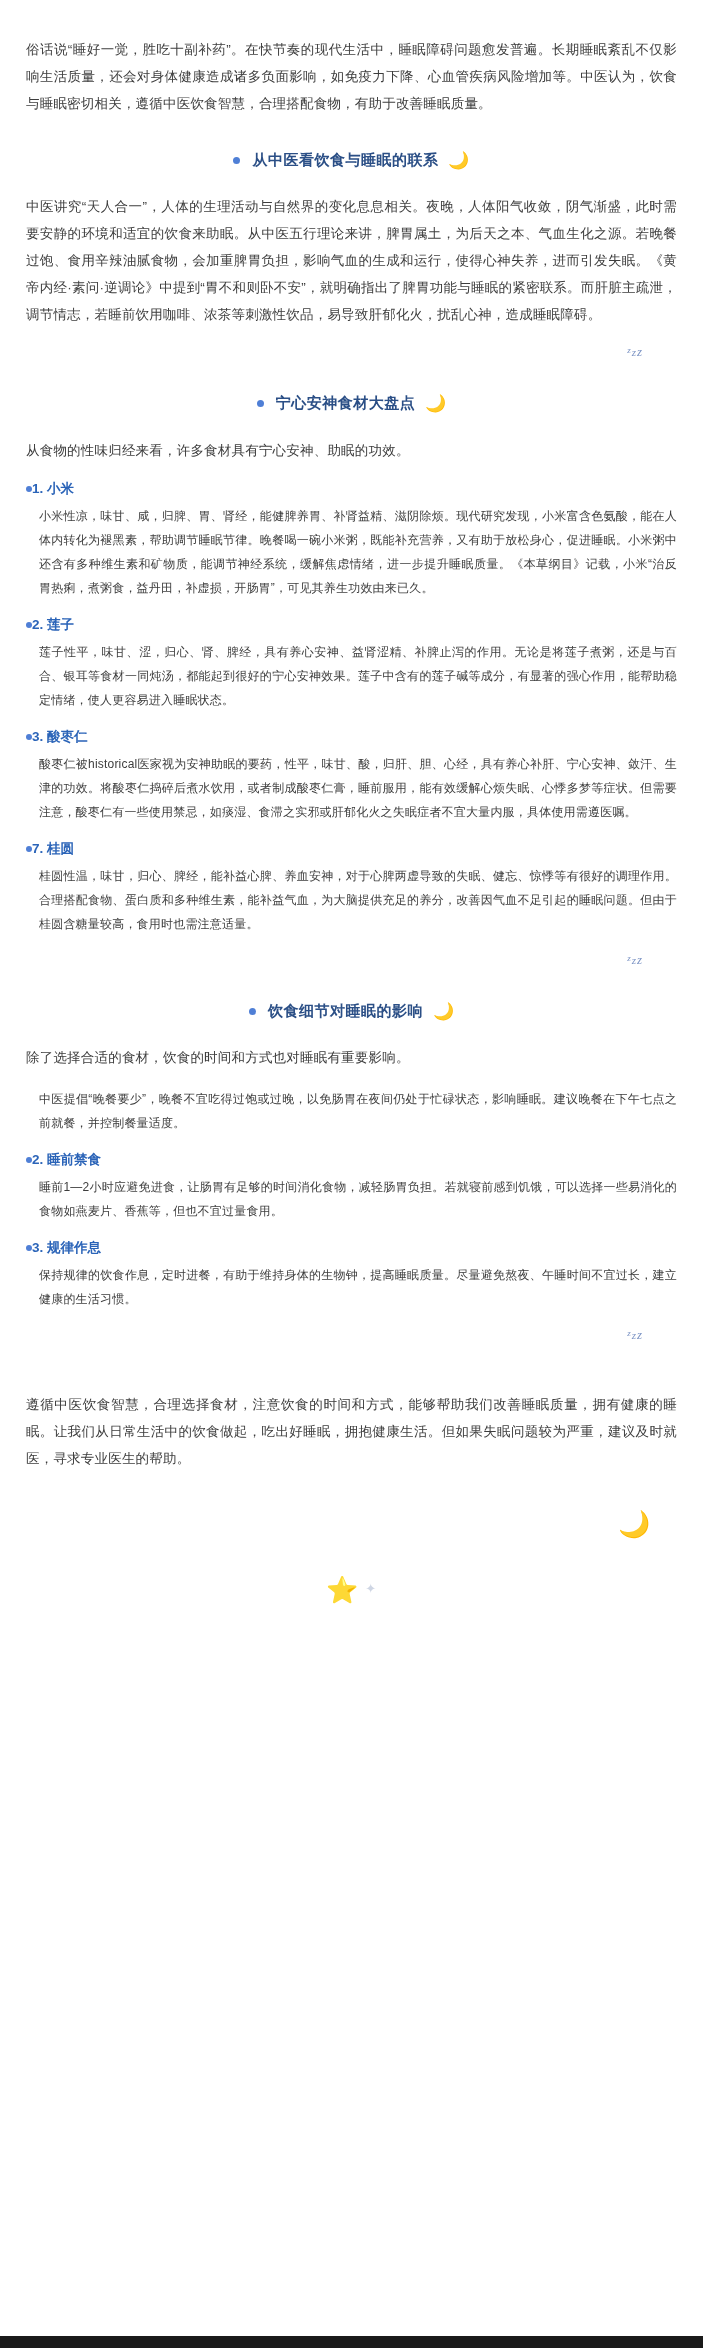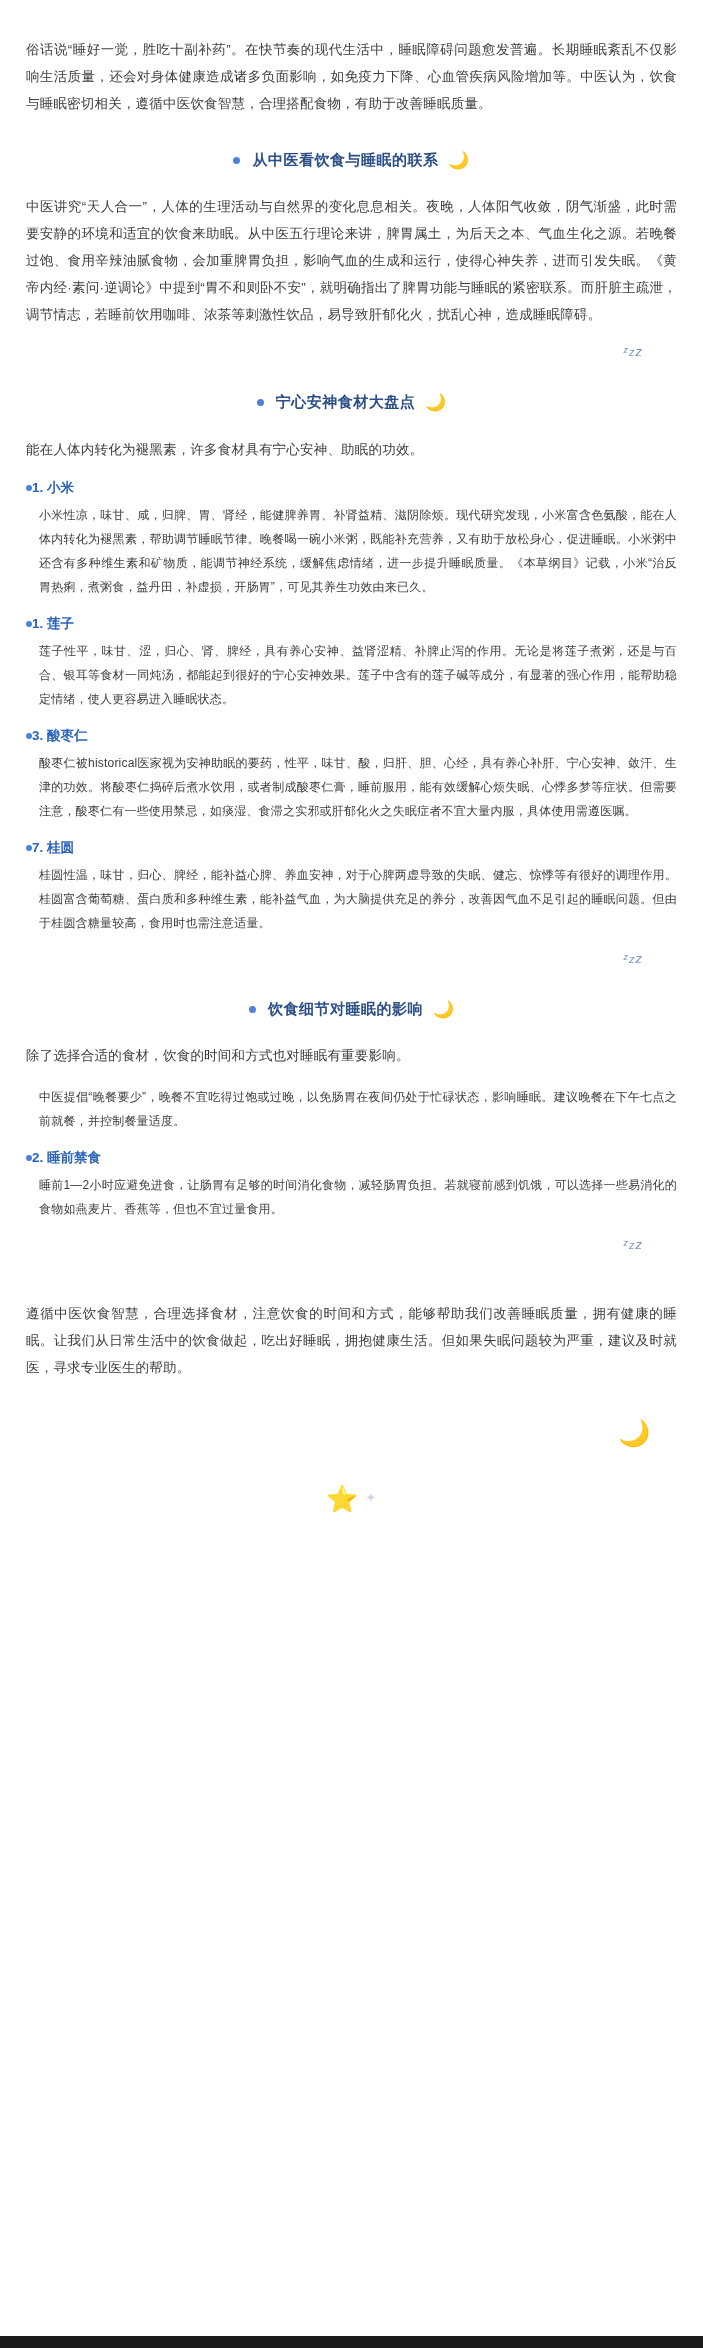--- a/index.html
+++ b/index.html
@@ -93,20 +93,21 @@
     letter-spacing: 0.2px;
   }
   .zzz {
     font-size: 12px;
     color: #7b93c4;
     letter-spacing: 1px;
     text-align: right;
     padding-right: 60px;
     margin-top: 16px;
     font-style: italic;
+    font-family: Liberation Serif, serif;
   }
   .zzz span.z1 { font-size: 9px; vertical-align: 3px; }
   .zzz span.z2 { font-size: 11px; }
   .zzz span.z3 { font-size: 13px; }
   .outro {
     padding: 34px 26px 0 26px;
     font-size: 13.5px;
     line-height: 2.0;
     color: #3d3d3d;
     text-align: justify;
@@ -157,52 +158,52 @@
     <p class="para">中医讲究“天人合一”，人体的生理活动与自然界的变化息息相关。夜晚，人体阳气收敛，阴气渐盛，此时需要安静的环境和适宜的饮食来助眠。从中医五行理论来讲，脾胃属土，为后天之本、气血生化之源。若晚餐过饱、食用辛辣油腻食物，会加重脾胃负担，影响气血的生成和运行，使得心神失养，进而引发失眠。《黄帝内经·素问·逆调论》中提到“胃不和则卧不安”，就明确指出了脾胃功能与睡眠的紧密联系。而肝脏主疏泄，调节情志，若睡前饮用咖啡、浓茶等刺激性饮品，易导致肝郁化火，扰乱心神，造成睡眠障碍。</p>
     <div class="zzz"><span class="z1">z</span><span class="z2">z</span><span class="z3">z</span></div>
   </div>
 
   <div class="section">
     <div class="sec-head">
       <span class="dot"></span>
       <span class="sec-title">宁心安神食材大盘点</span>
       <span class="moon">🌙</span>
     </div>
-    <p class="para">能在人体内转化为褪黑素，许多食材具有宁心安神、助眠的功效。</p>
+    <p class="para">从食物的性味归经来看，许多食材具有宁心安神、助眠的功效。</p>
 
     <div class="item">
       <div class="item-head">
         <span class="bullet"></span>
         <span>1. 小米</span>
       </div>
       <div class="item-body">小米性凉，味甘、咸，归脾、胃、肾经，能健脾养胃、补肾益精、滋阴除烦。现代研究发现，小米富含色氨酸，能在人体内转化为褪黑素，帮助调节睡眠节律。晚餐喝一碗小米粥，既能补充营养，又有助于放松身心，促进睡眠。小米粥中还含有多种维生素和矿物质，能调节神经系统，缓解焦虑情绪，进一步提升睡眠质量。《本草纲目》记载，小米“治反胃热痢，煮粥食，益丹田，补虚损，开肠胃”，可见其养生功效由来已久。</div>
     </div>
 
     <div class="item">
       <div class="item-head">
         <span class="bullet"></span>
-        <span>1. 莲子</span>
+        <span>2. 莲子</span>
       </div>
       <div class="item-body">莲子性平，味甘、涩，归心、肾、脾经，具有养心安神、益肾涩精、补脾止泻的作用。无论是将莲子煮粥，还是与百合、银耳等食材一同炖汤，都能起到很好的宁心安神效果。莲子中含有的莲子碱等成分，有显著的强心作用，能帮助稳定情绪，使人更容易进入睡眠状态。</div>
     </div>
 
     <div class="item">
       <div class="item-head">
         <span class="bullet"></span>
         <span>3. 酸枣仁</span>
       </div>
       <div class="item-body">酸枣仁被historical医家视为安神助眠的要药，性平，味甘、酸，归肝、胆、心经，具有养心补肝、宁心安神、敛汗、生津的功效。将酸枣仁捣碎后煮水饮用，或者制成酸枣仁膏，睡前服用，能有效缓解心烦失眠、心悸多梦等症状。但需要注意，酸枣仁有一些使用禁忌，如痰湿、食滞之实邪或肝郁化火之失眠症者不宜大量内服，具体使用需遵医嘱。</div>
     </div>
 
     <div class="item">
       <div class="item-head">
         <span class="bullet"></span>
         <span>7. 桂圆</span>
       </div>
-      <div class="item-body">桂圆性温，味甘，归心、脾经，能补益心脾、养血安神，对于心脾两虚导致的失眠、健忘、惊悸等有很好的调理作用。桂圆富含葡萄糖、蛋白质和多种维生素，能补益气血，为大脑提供充足的养分，改善因气血不足引起的睡眠问题。但由于桂圆含糖量较高，食用时也需注意适量。</div>
+      <div class="item-body">桂圆性温，味甘，归心、脾经，能补益心脾、养血安神，对于心脾两虚导致的失眠、健忘、惊悸等有很好的调理作用。合理搭配食物、蛋白质和多种维生素，能补益气血，为大脑提供充足的养分，改善因气血不足引起的睡眠问题。但由于桂圆含糖量较高，食用时也需注意适量。</div>
     </div>
 
     <div class="zzz"><span class="z1">z</span><span class="z2">z</span><span class="z3">z</span></div>
   </div>
 
   <div class="section">
     <div class="sec-head">
       <span class="dot"></span>
       <span class="sec-title">饮食细节对睡眠的影响</span>
       <span class="moon">🌙</span>
@@ -214,20 +215,27 @@
     </div>
 
     <div class="item">
       <div class="item-head">
         <span class="bullet"></span>
         <span>2. 睡前禁食</span>
       </div>
       <div class="item-body">睡前1—2小时应避免进食，让肠胃有足够的时间消化食物，减轻肠胃负担。若就寝前感到饥饿，可以选择一些易消化的食物如燕麦片、香蕉等，但也不宜过量食用。</div>
     </div>
 
+    <div class="item">
+      <div class="item-head">
+        <span class="bullet"></span>
+        <span>3. 规律作息</span>
+      </div>
+      <div class="item-body">保持规律的饮食作息，定时进餐，有助于维持身体的生物钟，提高睡眠质量。尽量避免熬夜、午睡时间不宜过长，建立健康的生活习惯。</div>
+    </div>
 
     <div class="zzz"><span class="z1">z</span><span class="z2">z</span><span class="z3">z</span></div>
   </div>
 
   <p class="outro">遵循中医饮食智慧，合理选择食材，注意饮食的时间和方式，能够帮助我们改善睡眠质量，拥有健康的睡眠。让我们从日常生活中的饮食做起，吃出好睡眠，拥抱健康生活。但如果失眠问题较为严重，建议及时就医，寻求专业医生的帮助。</p>
 
   <div class="footer-moon">🌙</div>
 
   <div class="footer-star">
     <span>⭐</span><span class="small">✦</span>

